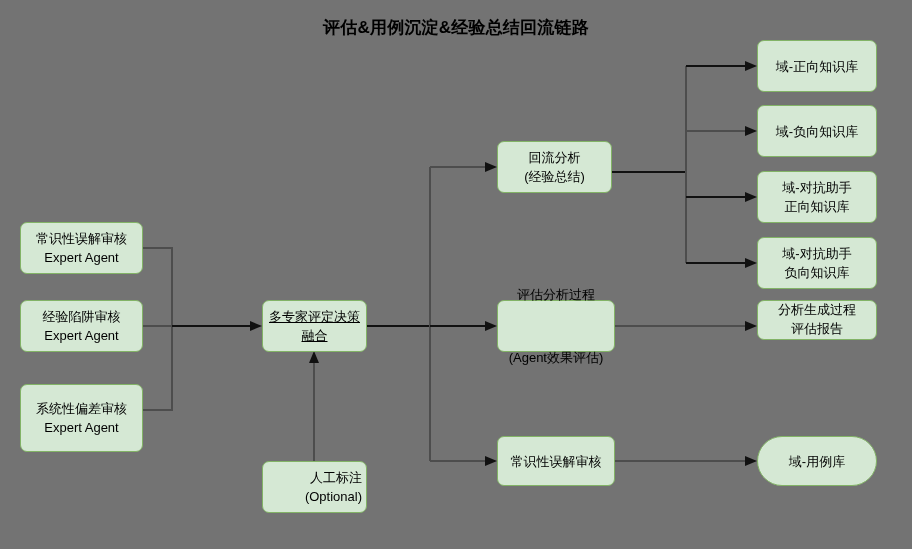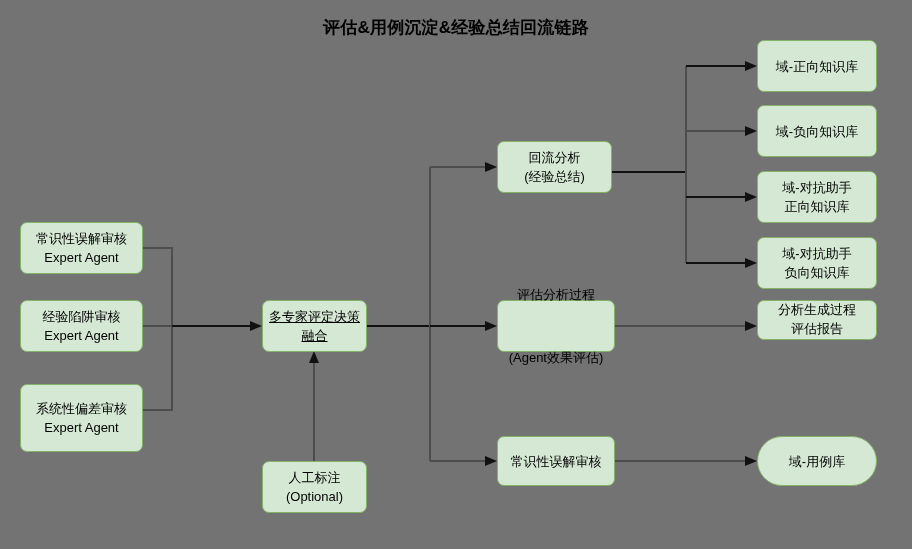--- a/index.html
+++ b/index.html
@@ -126,21 +126,21 @@
   <div class="node" style="left:20px; top:384px; width:123px; height:68px;">
     <span>系统性偏差审核</span>
     <span class="line2">Expert Agent</span>
   </div>
 
   <div class="node" style="left:262px; top:300px; width:105px; height:52px;text-decoration:underline;">
     <span>多专家评定决策</span>
     <span class="line2">融合</span>
   </div>
 
-  <div class="node" style="left:262px; top:461px; width:105px; height:52px;">
+  <div class="node" style="left:262px; top:461px; width:105px; height:52px;align-items:flex-end;">
     <span>人工标注</span>
     <span class="line2">(Optional)</span>
   </div>
 
   <div class="node" style="left:497px; top:141px; width:115px; height:52px;">
     <span>回流分析</span>
     <span class="line2">(经验总结)</span>
   </div>
 
   <div class="node" style="left:497px; top:300px; width:118px; height:52px;gap:44px;">

